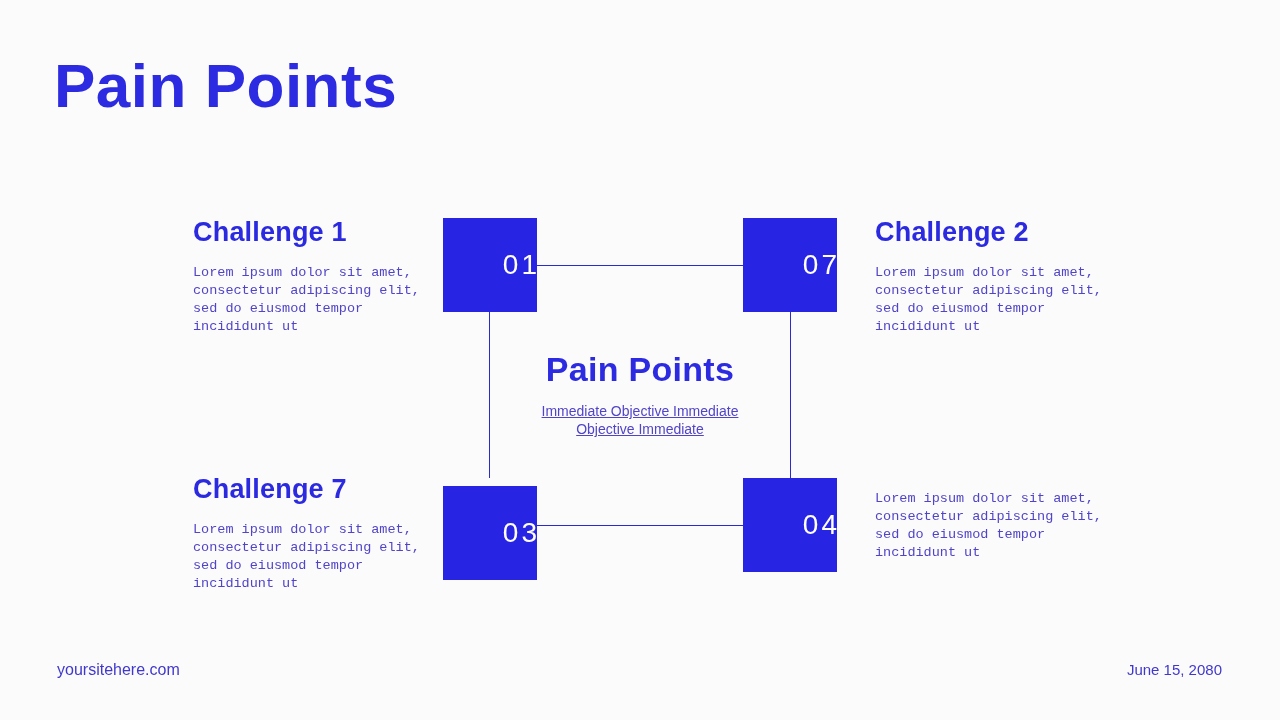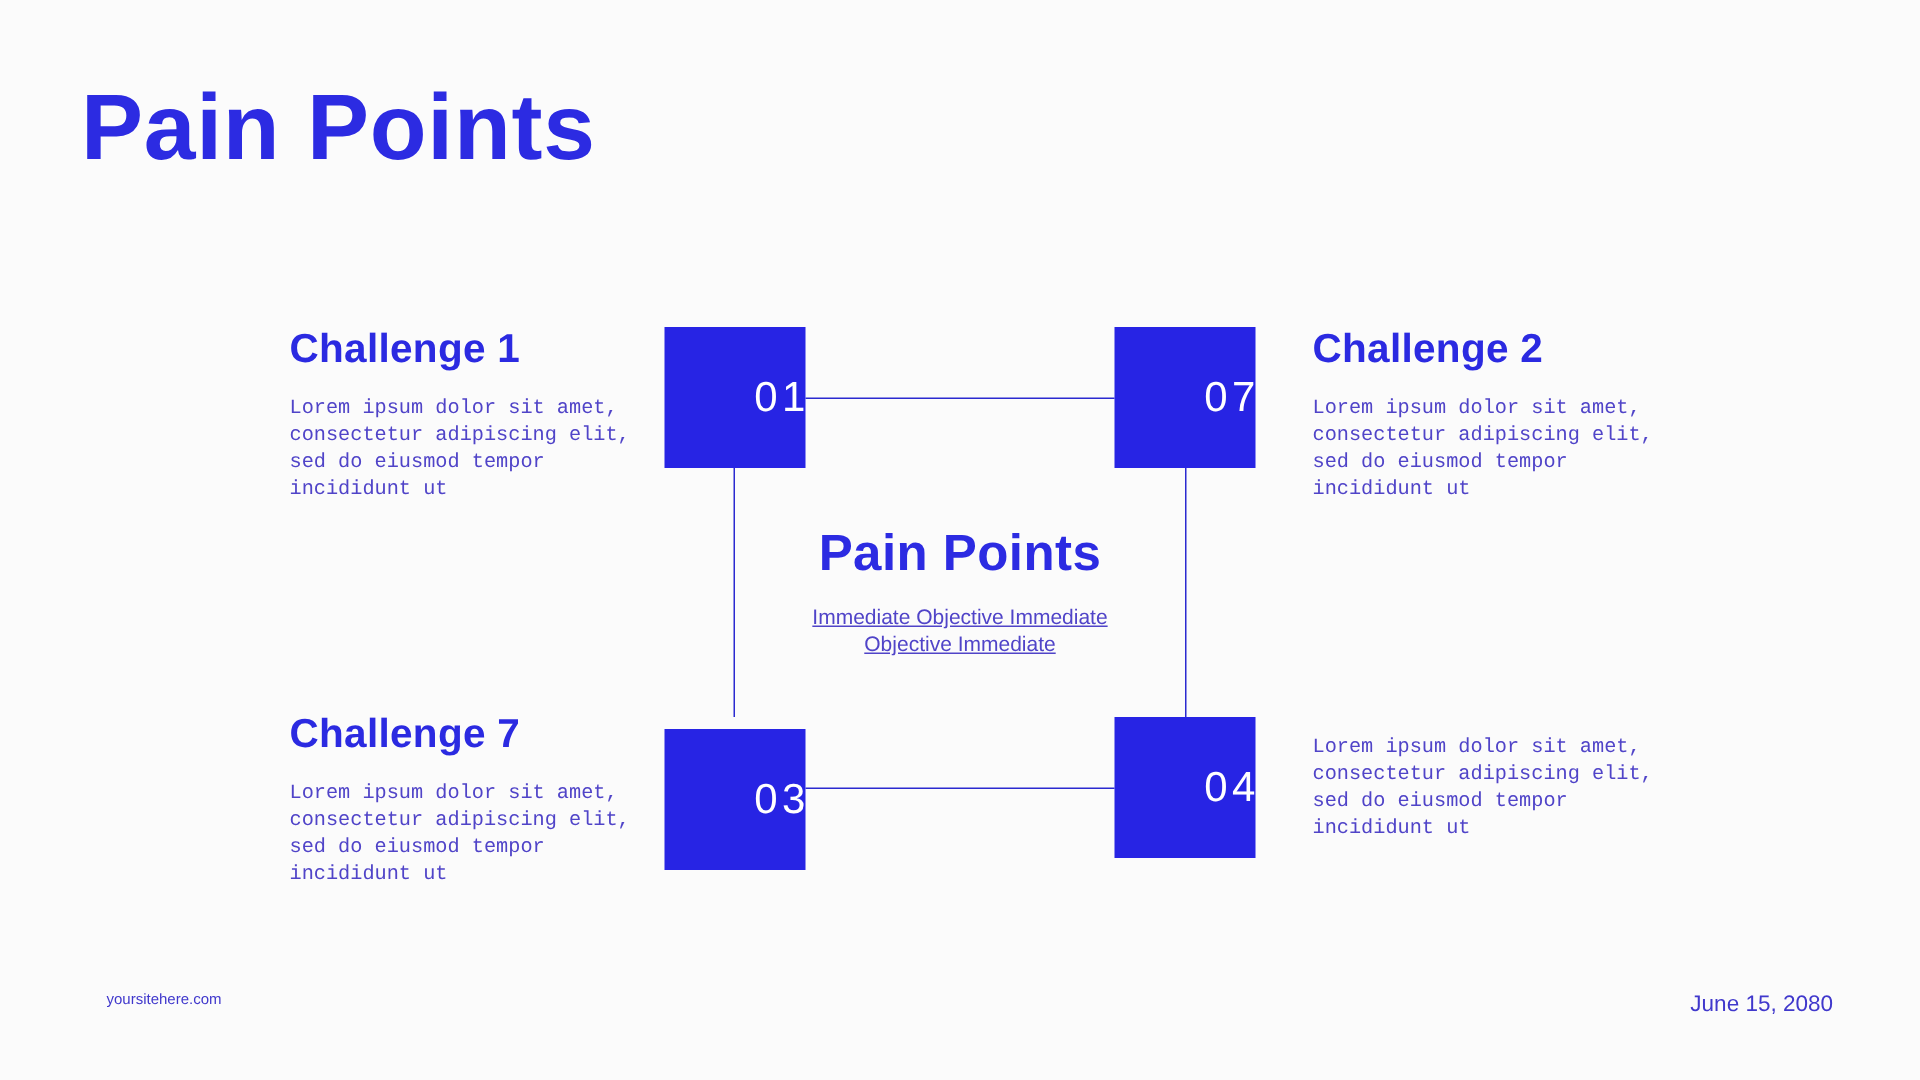--- a/index.html
+++ b/index.html
@@ -92,22 +92,22 @@
     text-align: center;
     font-size: 14px;
     line-height: 18px;
     color: #5044c8;
     text-decoration: underline;
   }
 
   
   .footer-site {
     position: absolute;
-    left: 71px; top: 661px;
-    font-size: 10px;
+    left: 57px; top: 661px;
+    font-size: 16px;
     color: #4038cc;
   }
   .footer-date {
     position: absolute;
     right: 58px; top: 661px;
     font-size: 15px;
     color: #4038cc;
   }
 </style>
 </head>

